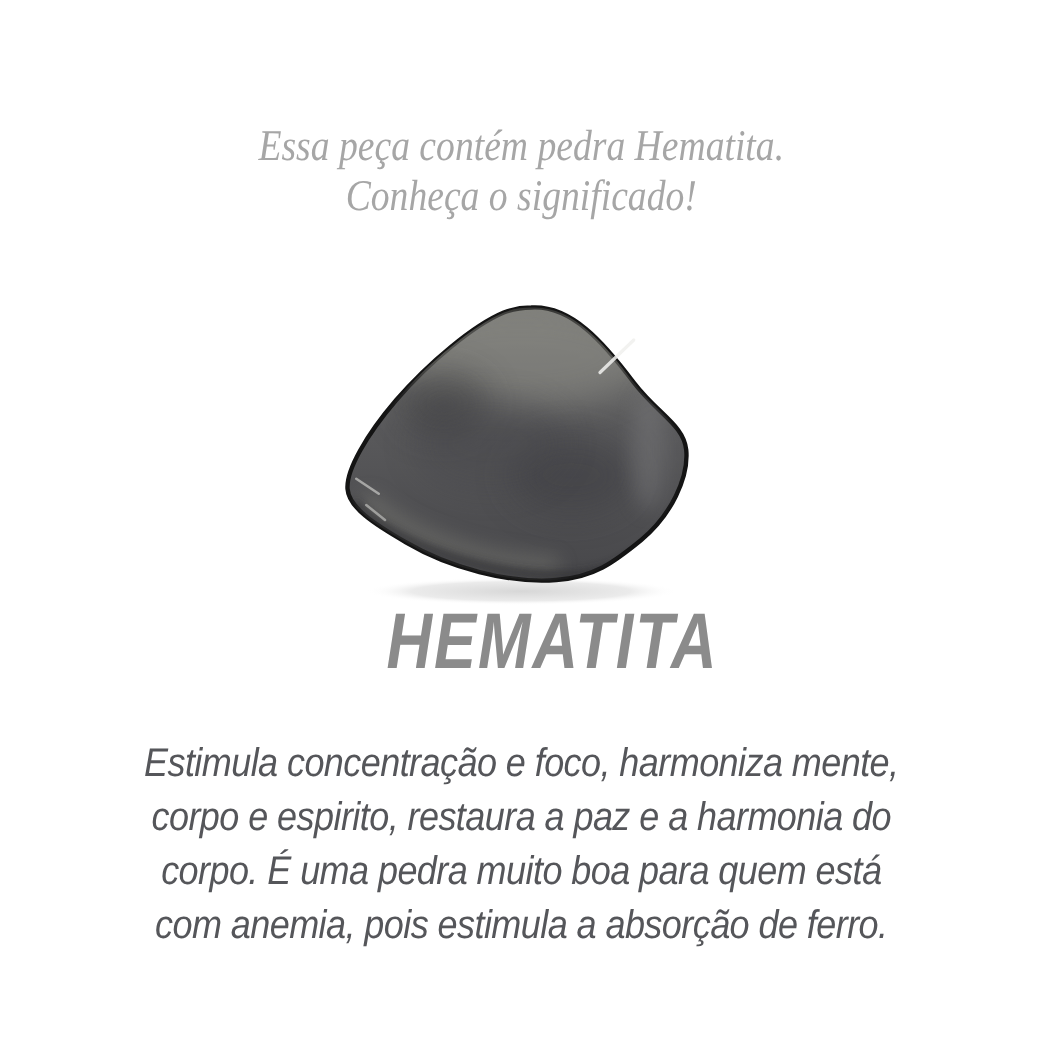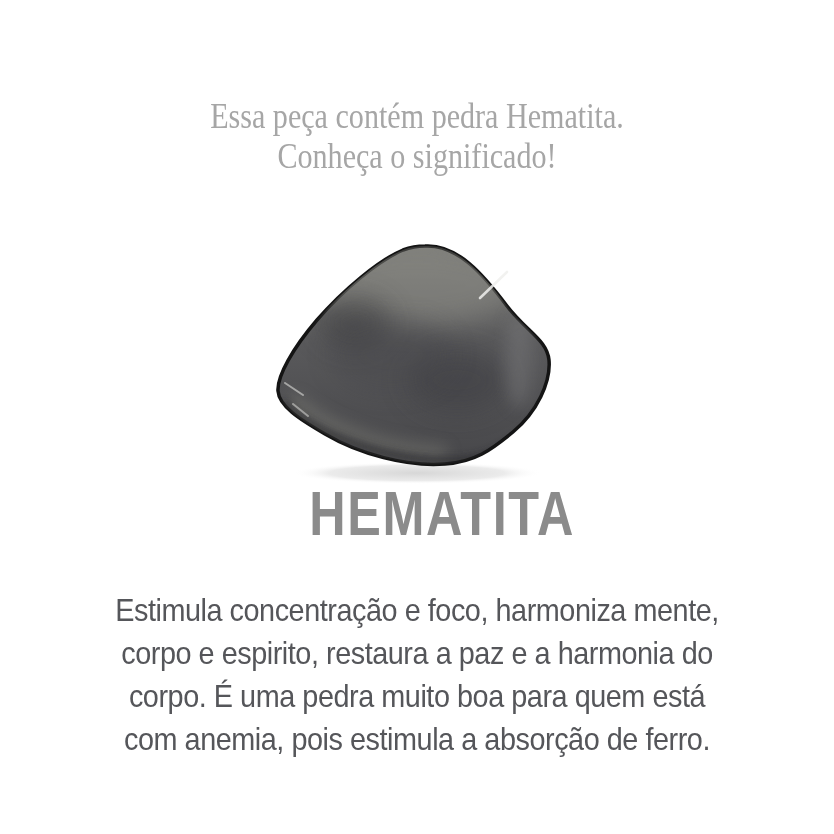--- a/index.html
+++ b/index.html
@@ -11,20 +11,21 @@
     width: 834px;
     height: 834px;
     position: relative;
     overflow: hidden;
     font-family: "Liberation Sans", sans-serif;
   }
   .card {
     position: absolute;
     inset: 0;
     background: #ffffff;
+    font-style: italic;
   }
   
   .intro {
     position: absolute;
     top: 97px;
     left: 0;
     width: 100%;
     text-align: center;
     font-family: "Liberation Serif", "DejaVu Serif", serif;
     font-weight: 400;

